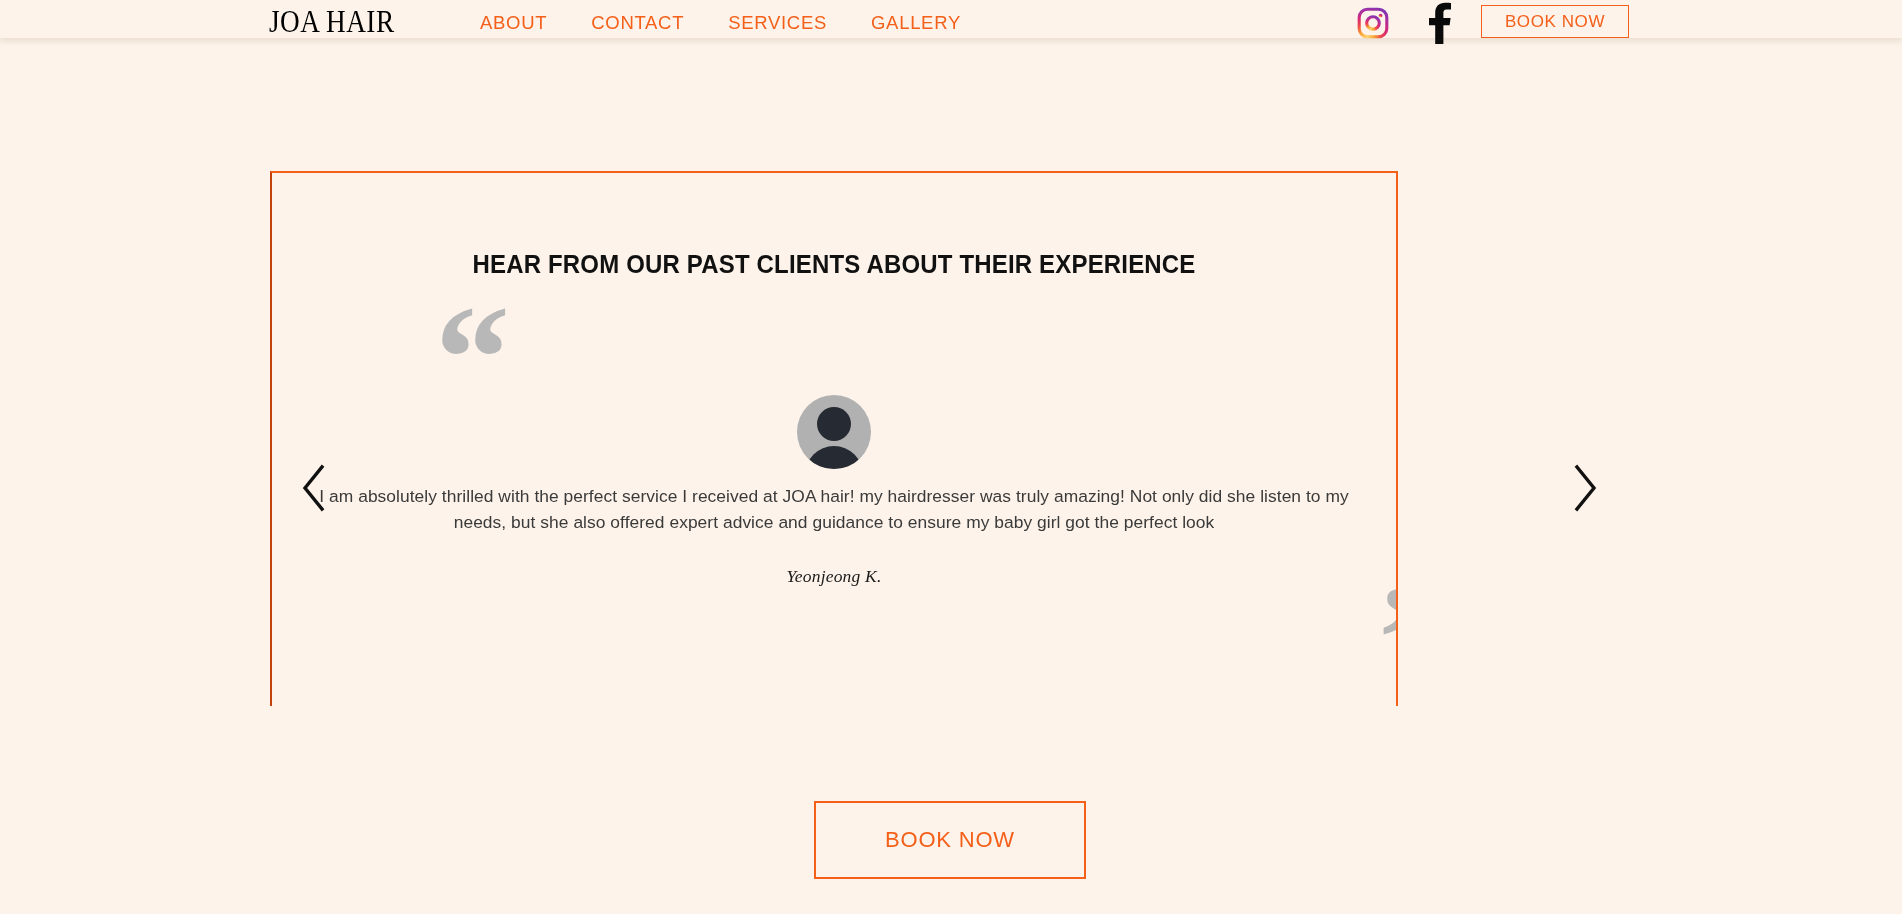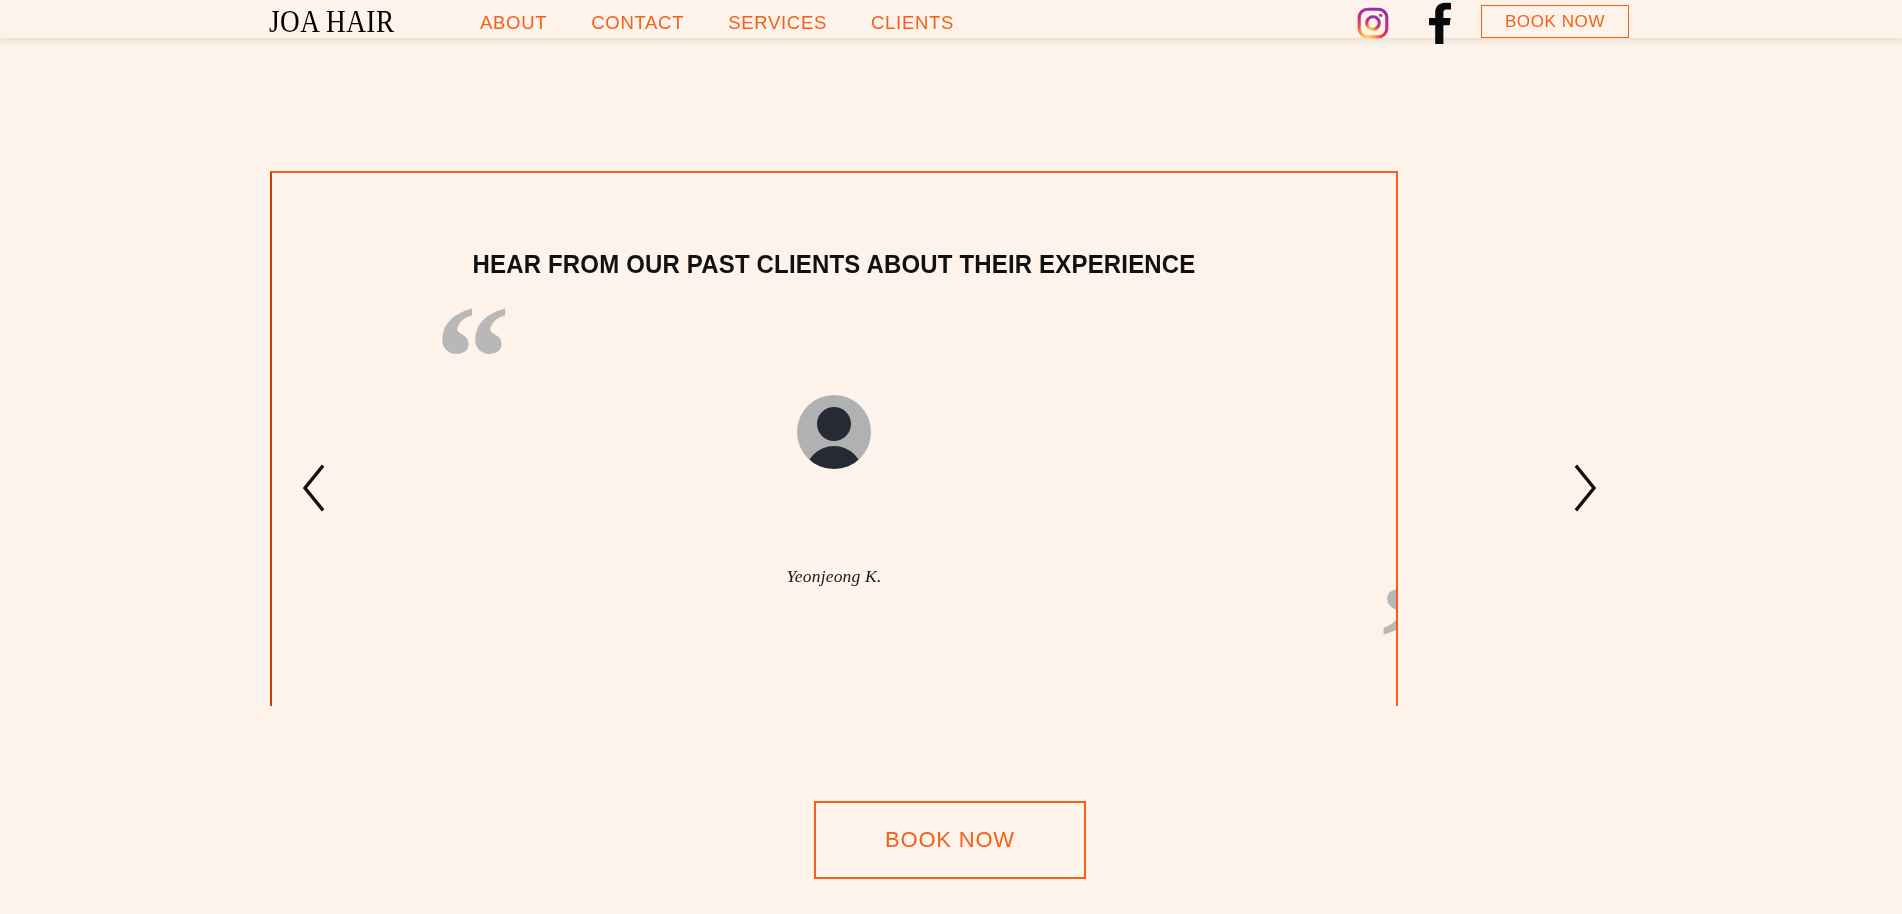--- a/index.html
+++ b/index.html
@@ -264,21 +264,21 @@
 
 <header class="site-header">
   <div class="header-inner">
 
     <div class="brand-logo">JOA HAIR</div>
 
     <nav class="main-nav">
       <a class="nav-link" href="#">ABOUT</a>
       <a class="nav-link" href="#">CONTACT</a>
       <a class="nav-link" href="#">SERVICES</a>
-      <a class="nav-link" href="#">CLIENTS</a>
+      <a class="nav-link" href="#">GALLERY</a>
     </nav>
 
     <div class="ig-wrap">
       <svg class="social-icon" width="32" height="32" viewBox="0 0 32 32">
         <defs>
           <radialGradient id="igGrad" cx="28%" cy="102%" r="118%">
             <stop offset="0%" stop-color="#ffd776"></stop>
             <stop offset="22%" stop-color="#f9a634"></stop>
             <stop offset="42%" stop-color="#ee4b4b"></stop>
             <stop offset="62%" stop-color="#d62976"></stop>
@@ -322,20 +322,21 @@
 
     <h2 class="section-heading">HEAR FROM OUR PAST CLIENTS ABOUT THEIR EXPERIENCE</h2>
 
     <span class="quote-mark quote-open">“</span>
 
     <div class="avatar">
       <div class="avatar-head"></div>
       <div class="avatar-body"></div>
     </div>
 
+    <p class="testimonial-text">I am absolutely thrilled with the perfect service I received at JOA hair! my hairdresser was truly amazing! Not only did she listen to my needs, but she also offered expert advice and guidance to ensure my baby girl got the perfect look</p>
 
     <div class="testimonial-author">Yeonjeong K.</div>
 
     <span class="quote-mark quote-close">”</span>
 
   </section>
 
   <button class="book-now-main">BOOK NOW</button>
 </main>
 

